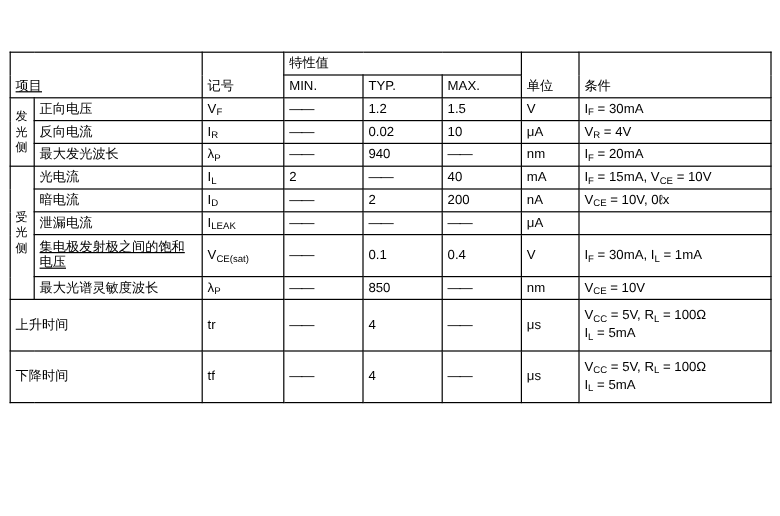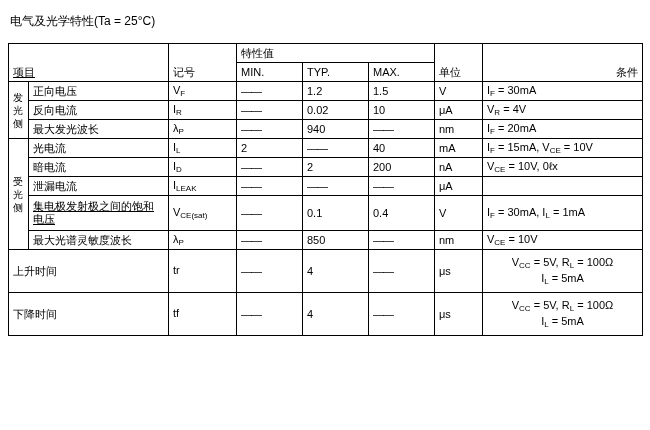--- a/index.html
+++ b/index.html
@@ -71,48 +71,47 @@
   }
   .dash {
     letter-spacing: -1px;
   }
   sub {
     font-size: 8px;
     vertical-align: baseline;
     position: relative;
     bottom: -2px;
   }
-  .cond-multi div { line-height: 14px; text-align: center; }
+  .cond-multi div { line-height: 14px; }
   .item-wrap { line-height: 13px; margin-left: 32px; }
 </style>
 </head>
 <body>
 
 <div class="page">
 
-  <div class="doc-title">电气及光学特性(Ta = 25°C)</div>
 
   <table class="spec">
     <colgroup>
       <col class="c-side">
         <col class="c-item">
         <col class="c-sym">
       <col class="c-min">
         <col class="c-typ">
         <col class="c-max">
       <col class="c-unit">
         <col class="c-cond">
     </colgroup>
     <tbody>
       <tr>
         <td colspan="2" rowspan="2" style="vertical-align:bottom;text-decoration:underline;">项目</td>
         <td rowspan="2" style="vertical-align:bottom;margin-left:42px;">记号</td>
         <td colspan="3" class="hdr-center">特性值</td>
         <td rowspan="2" style="vertical-align:bottom;">单位</td>
-        <td rowspan="2" style="vertical-align:bottom;text-align:right;">条件</td>
+        <td rowspan="2" style="vertical-align:bottom;">条件</td>
       </tr>
       <tr>
         <td>MIN.</td>
         <td>TYP.</td>
         <td>MAX.</td>
       </tr>
 
       <tr>
         <td class="side-cell" rowspan="3"><span>发光侧</span></td>
         <td class="item-wrap">正向电压</td>

